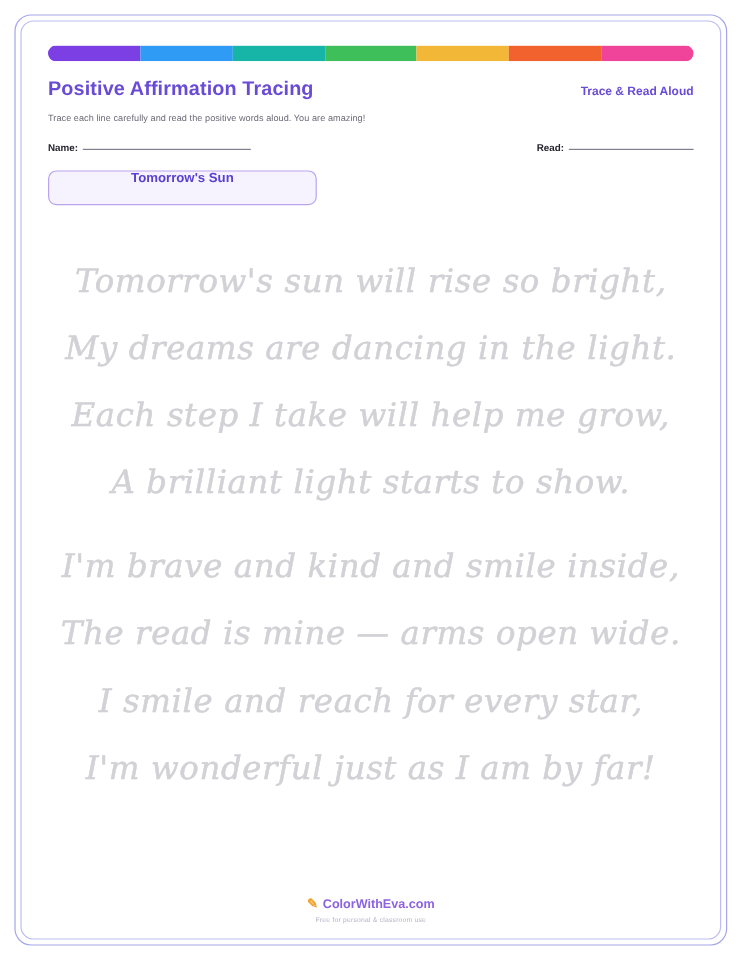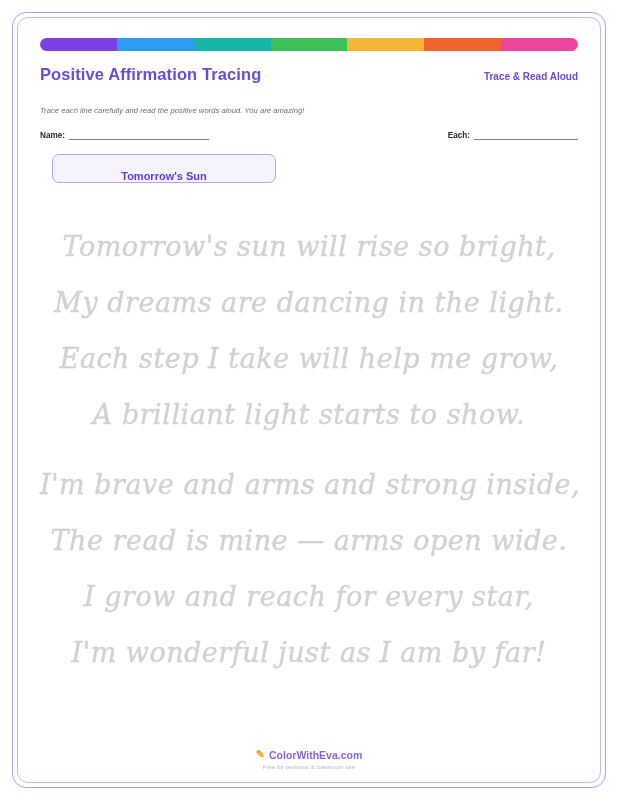--- a/index.html
+++ b/index.html
@@ -79,40 +79,39 @@
     font-weight: bold;
     color: #6a4bd6;
     letter-spacing: 0.1px;
   }
   .title-right {
     font-size: 10px;
     font-weight: bold;
     color: #6a4bd6;
   }
   .subtitle {
-    margin-top: 22px;
+    margin-top: 10px;
     font-size: 7.6px;
     color: #6b6b78;
     letter-spacing: 0.05px;
-    font-style: italic;
   }
 
   
   .namedate {
     margin-top: 16px;
     display: flex;
     justify-content: space-between;
     align-items: flex-end;
     width: 100%;
     font-size: 8.2px;
     color: #2f2f3a;
   }
   .field {
     display: flex;
-    align-items: flex-end;
+    align-items: center;
     gap: 4px;
   }
   .field-label { font-weight: bold; color: #24242e; }
   .rule-long {
     display: inline-block;
     width: 140px;
     border-bottom: 1px solid #7e7e8c;
     height: 1px;
   }
   .rule-short {
@@ -124,23 +123,22 @@
 
   
   .pill {
     margin-top: 14px;
     width: 222px;
     height: 27px;
     border: 1.2px solid #b9a4ee;
     border-radius: 7px;
     background: #f6f2fe;
     display: flex;
-    align-items: flex-end;
+    align-items: flex-start;
     justify-content: center;
-    margin-left: 12px;
   }
   .pill-text {
     font-size: 11px;
     font-weight: bold;
     color: #5b3fd0;
   }
 
   
   .trace-area {
     margin-top: 36px;
@@ -213,38 +211,38 @@
     </div>
 
     <div class="subtitle">Trace each line carefully and read the positive words aloud. You are amazing!</div>
 
     <div class="namedate">
       <div class="field">
         <span class="field-label">Name:</span>
         <span class="rule-long"></span>
       </div>
       <div class="field">
-        <span class="field-label">Each:</span>
+        <span class="field-label">Read:</span>
         <span class="rule-short"></span>
       </div>
     </div>
 
     <div class="pill">
       <span class="pill-text">Tomorrow's Sun</span>
     </div>
 
     <div class="trace-area">
       <div class="trace-line">Tomorrow's sun will rise so bright,</div>
       <div class="trace-line">My dreams are dancing in the light.</div>
       <div class="trace-line">Each step I take will help me grow,</div>
       <div class="trace-line">A brilliant light starts to show.</div>
       <div class="stanza-gap"></div>
-      <div class="trace-line">I'm brave and arms and strong inside,</div>
+      <div class="trace-line">I'm brave and kind and smile inside,</div>
       <div class="trace-line">The read is mine — arms open wide.</div>
-      <div class="trace-line">I grow and reach for every star,</div>
+      <div class="trace-line">I smile and reach for every star,</div>
       <div class="trace-line">I'm wonderful just as I am by far!</div>
     </div>
 
   </div>
 
   <div class="footer">
     <div class="footer-brand">
       <span class="footer-mark">✎</span>
       <span>ColorWithEva.com</span>
     </div>

